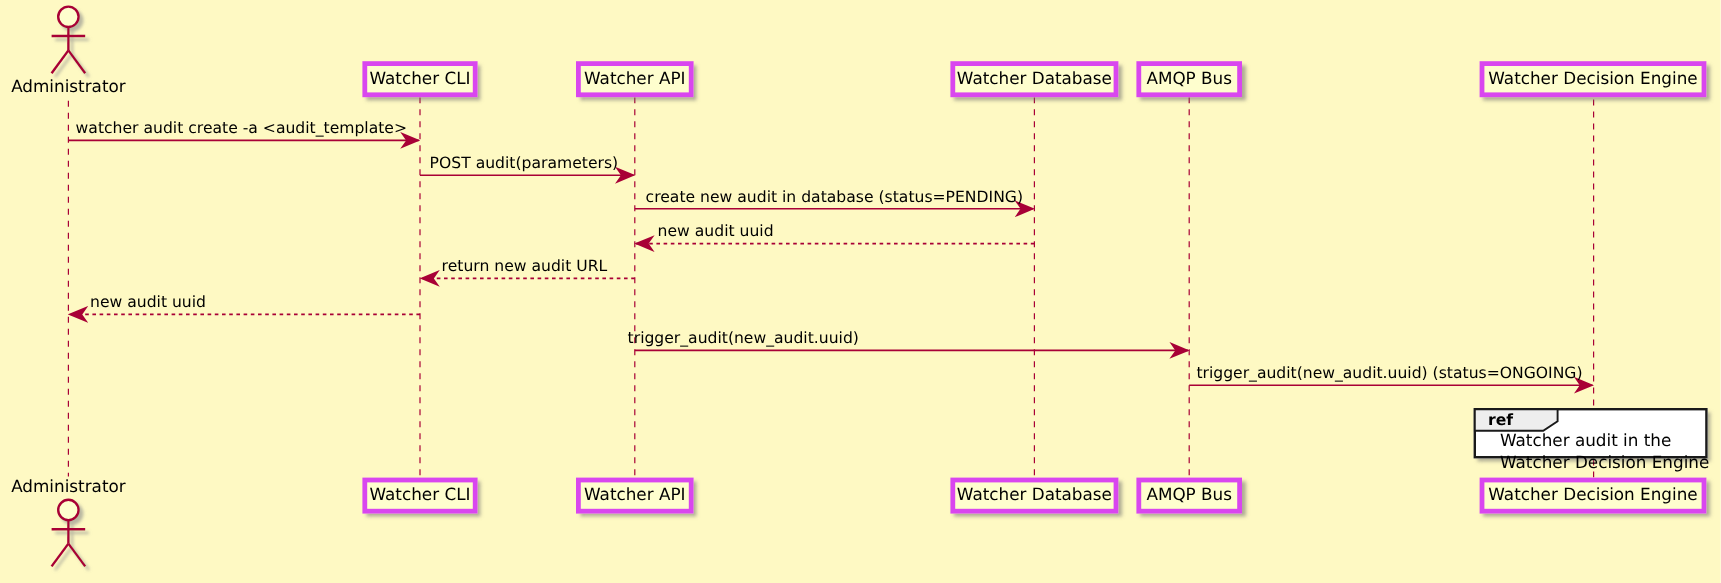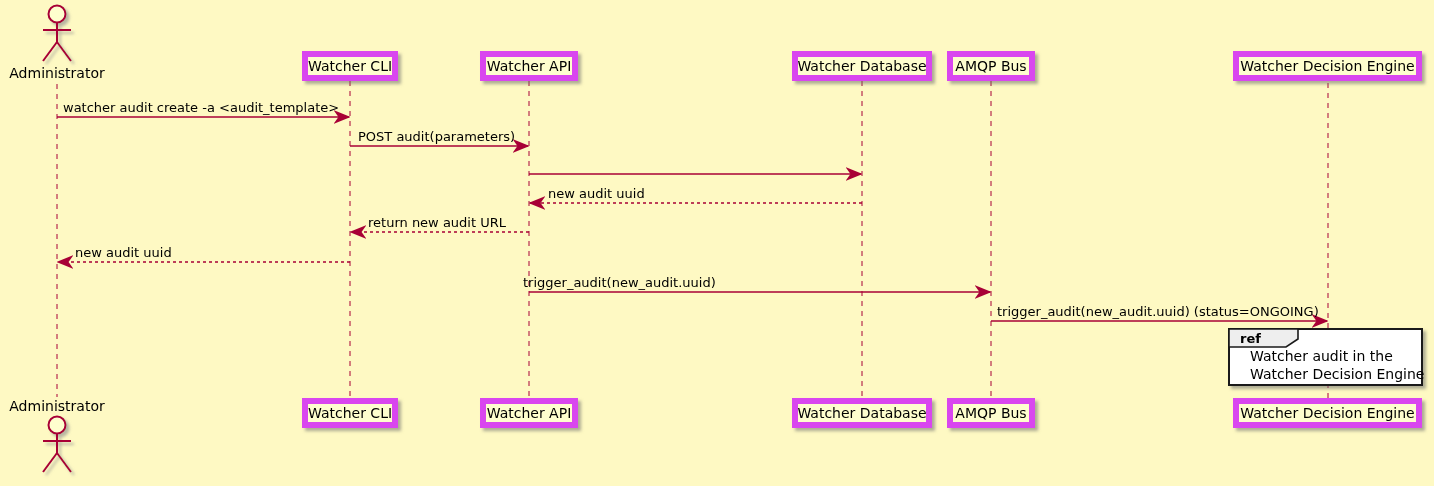--- a/index.html
+++ b/index.html
@@ -17,21 +17,21 @@
   svg.layer {
     position: absolute;
     left: 0; top: 0;
     width: 1434px; height: 486px;
   }
 
   .pbox {
     position: absolute;
     height: 30px;
     background: #FEFECE;
-    border: 6px solid #d946ef;
+    border: 4px solid #d946ef;
     box-shadow: 3px 3px 3px rgba(110,110,110,0.55);
     display: flex;
     align-items: center;
     justify-content: center;
     font-size: 14px;
     white-space: nowrap;
   }
 
   .actor-label {
     position: absolute;
@@ -43,22 +43,22 @@
 
   .msg-label {
     position: absolute;
     font-size: 13px;
     white-space: nowrap;
     line-height: 15px;
   }
 
   .ref-box {
     position: absolute;
-    left: 1228px; top: 328px;
-    width: 195px; height: 58px;
+    left: 1228px; top: 340px;
+    width: 195px; height: 42px;
     background: #ffffff;
     border: 2px solid #1a1a1a;
     box-shadow: 3px 3px 3px rgba(110,110,110,0.55);
   }
   .ref-header {
     position: absolute;
     left: -2px; top: -2px;
     width: 72px; height: 20px;
   }
   .ref-keyword {
@@ -131,20 +131,21 @@
   <div class="actor-label" style="left:-13px; top:65px;">Administrator</div>
 
   <div class="pbox" style="left:302px; top:51px; width:96px;">Watcher CLI</div>
   <div class="pbox" style="left:480px; top:51px; width:98px;">Watcher API</div>
   <div class="pbox" style="left:792px; top:51px; width:140px;">Watcher Database</div>
   <div class="pbox" style="left:947px; top:51px; width:88px;">AMQP Bus</div>
   <div class="pbox" style="left:1233px; top:51px; width:189px;">Watcher Decision Engine</div>
 
   <div class="msg-label" style="left:63px;  top:100px;">watcher audit create -a &lt;audit_template&gt;</div>
   <div class="msg-label" style="left:358px; top:129px;">POST audit(parameters)</div>
+  <div class="msg-label" style="left:538px; top:157px;">create new audit in database (status=PENDING)</div>
   <div class="msg-label" style="left:548px; top:186px;">new audit uuid</div>
   <div class="msg-label" style="left:368px; top:215px;">return new audit URL</div>
   <div class="msg-label" style="left:75px;  top:245px;">new audit uuid</div>
   <div class="msg-label" style="left:523px; top:275px;">trigger_audit(new_audit.uuid)</div>
   <div class="msg-label" style="left:997px; top:304px;">trigger_audit(new_audit.uuid) (status=ONGOING)</div>
 
   <div class="ref-box">
     <svg class="ref-header" viewBox="0 0 72 20" xmlns="http://www.w3.org/2000/svg">
       <path d="M1,1 H70 V11 L58,19 H1 Z" fill="#EEEEEE" stroke="#1a1a1a" stroke-width="1.6"></path>
     </svg>

